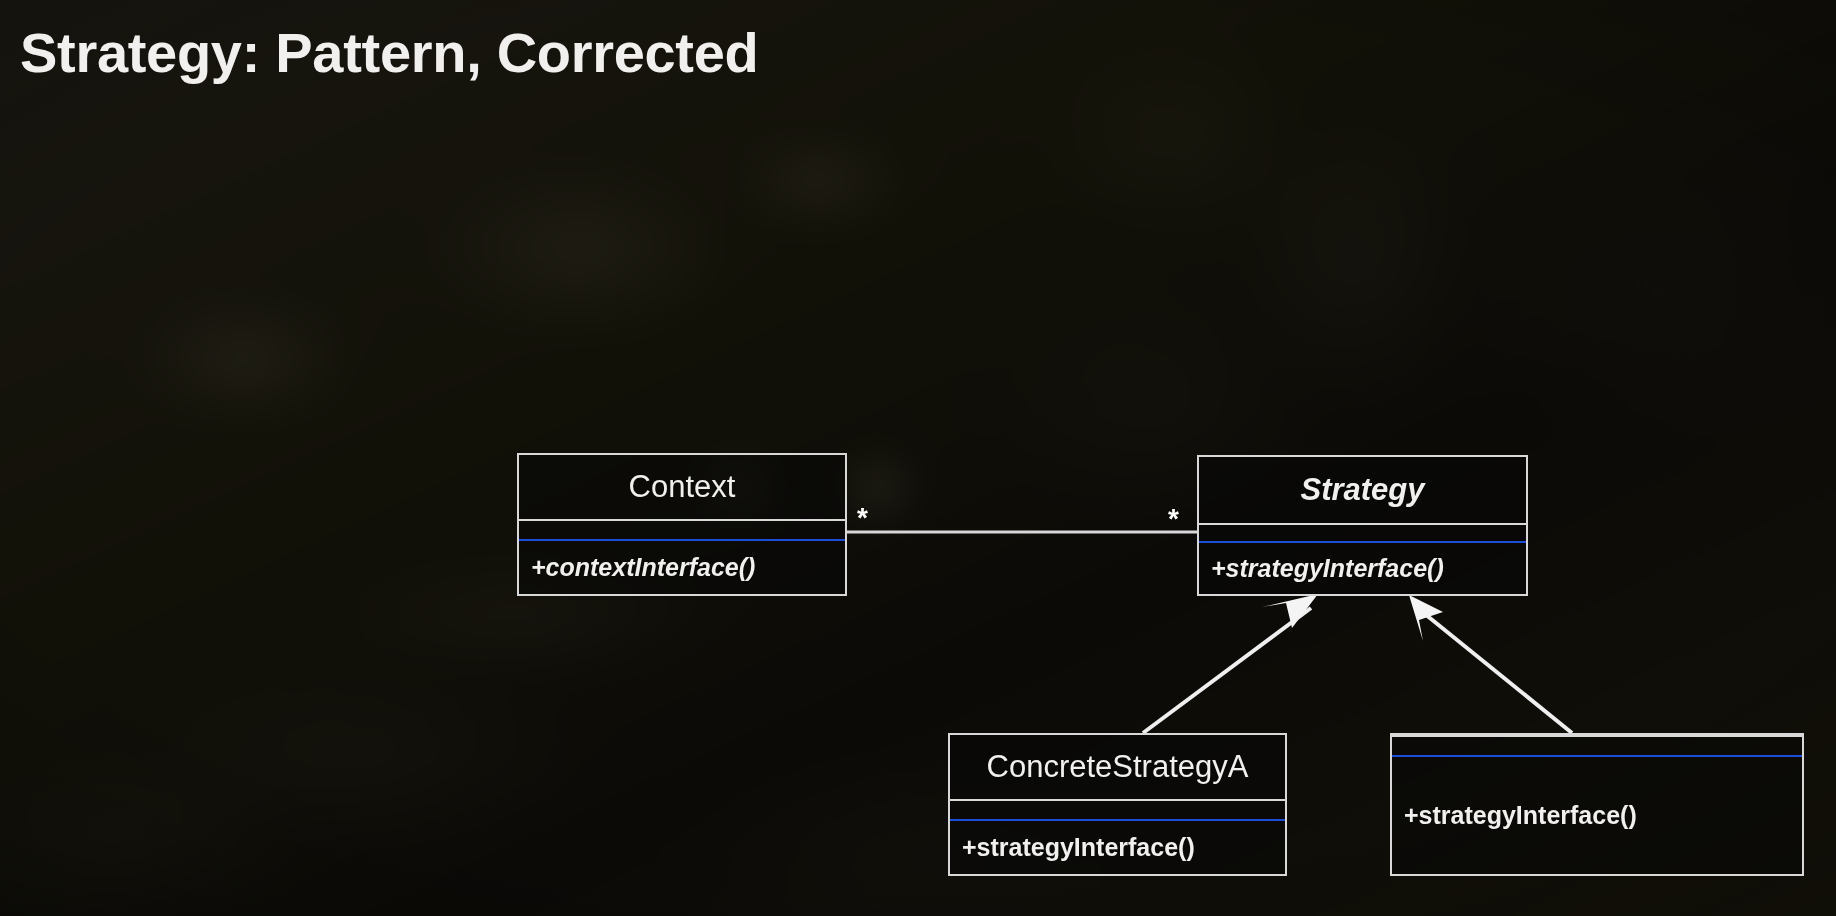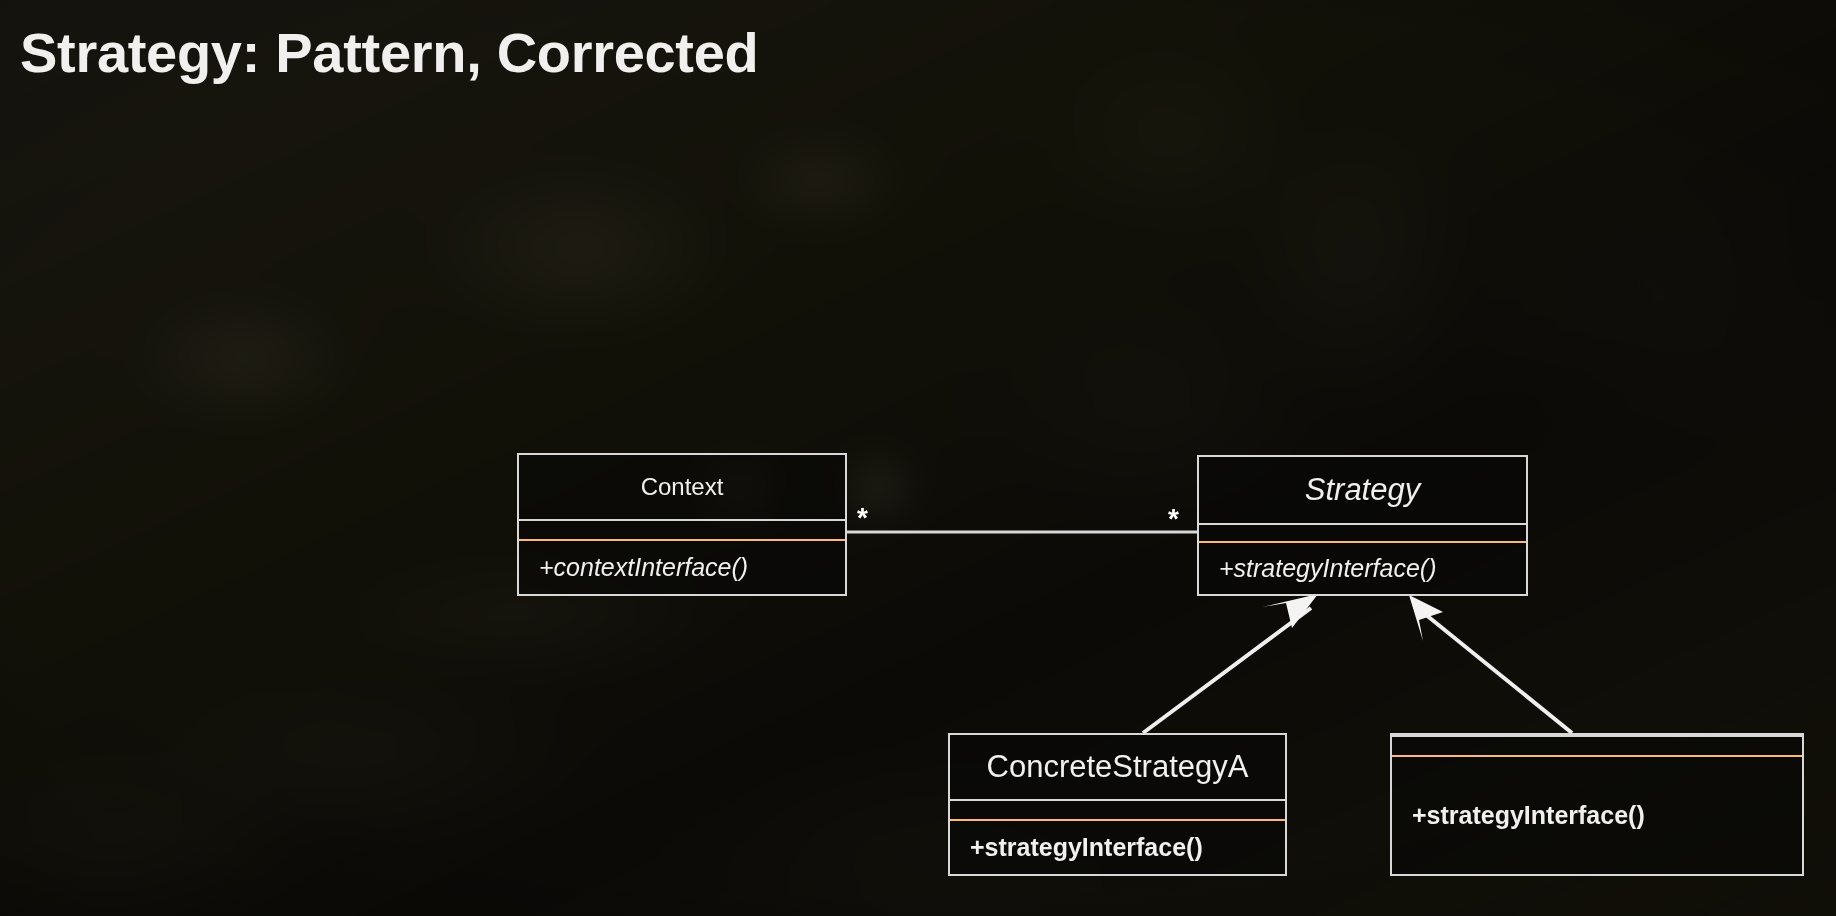--- a/index.html
+++ b/index.html
@@ -85,34 +85,34 @@
     justify-content: center;
     color: #f2f0ee;
     white-space: nowrap;
   }
   .uml-attrs {
     flex: none;
     border-top: 2px solid #d8d8d8;
   }
   .uml-ops {
     flex: 1;
-    border-top: 2px solid #fdba74;
+    border-top: 2px solid #1d4ed8;
     display: flex;
     align-items: center;
-    padding-left: 20px;
+    padding-left: 12px;
     color: #f2f0ee;
     white-space: nowrap;
   }
-  .italic { font-style: italic; font-weight: normal; }
+  .italic { font-style: italic; font-weight: bold; }
 
   
   #class-context {
     left: 517px; top: 453px; width: 330px; height: 143px;
   }
-  #class-context .uml-name { height: 64px; font-size: 24px; }
+  #class-context .uml-name { height: 64px; font-size: 31px; }
   #class-context .uml-attrs { height: 18px; }
   #class-context .uml-ops { font-size: 25px; }
 
   #class-strategy {
     left: 1197px; top: 455px; width: 331px; height: 141px;
   }
   #class-strategy .uml-name { height: 66px; font-size: 31px; }
   #class-strategy .uml-attrs { height: 16px; }
   #class-strategy .uml-ops { font-size: 25px; }
 

